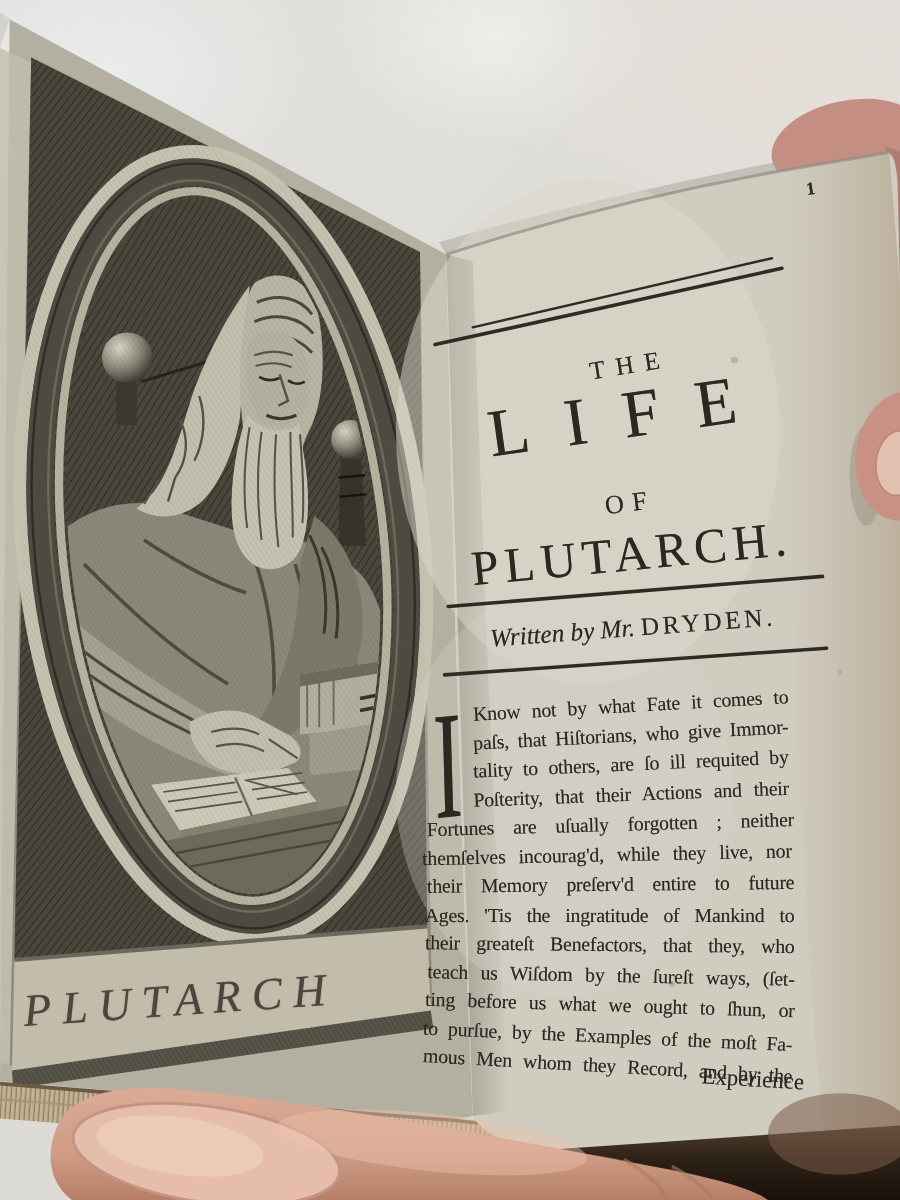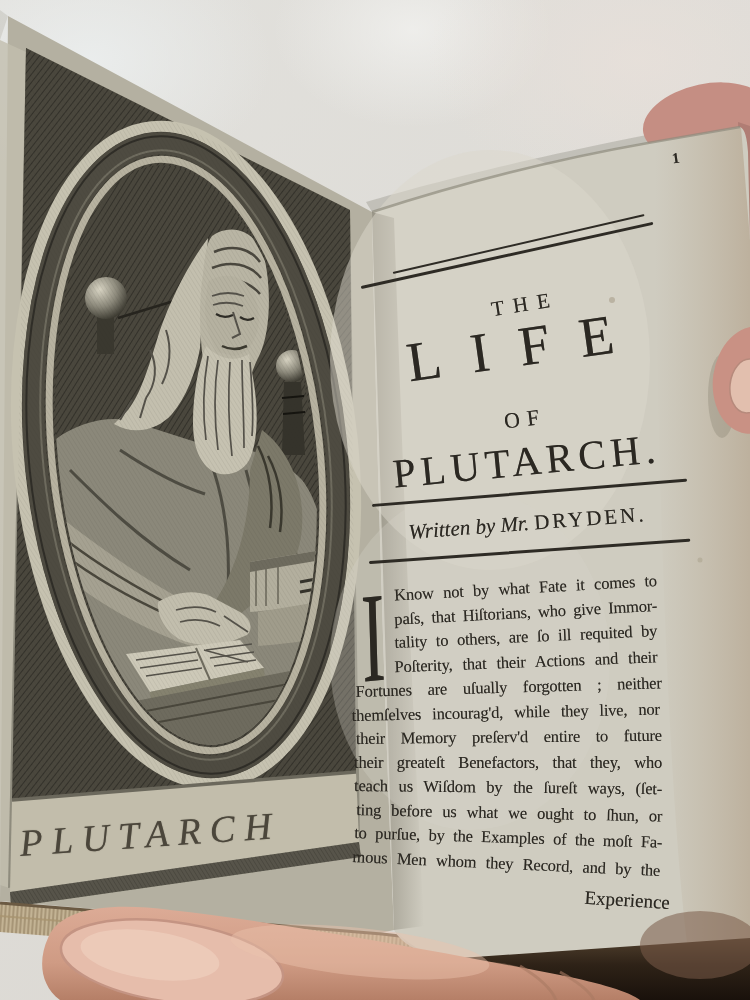--- a/index.html
+++ b/index.html
@@ -271,20 +271,21 @@
 
   <div class="txt" id="dropcap">I</div>
   <div id="bodyblock">
     <div class="bl">Know not by what Fate it comes to</div>
     <div class="bl">paſs, that Hiſtorians, who give Immor-</div>
     <div class="bl">tality to others, are ſo ill requited by</div>
     <div class="bl">Poſterity, that their Actions and their</div>
     <div class="bl">Fortunes are uſually forgotten ; neither</div>
     <div class="bl">themſelves incourag'd, while they live, nor</div>
     <div class="bl">their Memory preſerv'd entire to future</div>
+    <div class="bl">Ages. 'Tis the ingratitude of Mankind to</div>
     <div class="bl">their greateſt Benefactors, that they, who</div>
     <div class="bl">teach us Wiſdom by the ſureſt ways, (ſet-</div>
     <div class="bl">ting before us what we ought to ſhun, or</div>
     <div class="bl">to purſue, by the Examples of the moſt Fa-</div>
     <div class="bl">mous Men whom they Record, and by the</div>
   </div>
   <div class="txt" id="catchword">Experience</div>
 
   <div class="txt" id="caption">PLUTARCH</div>
 </div>

